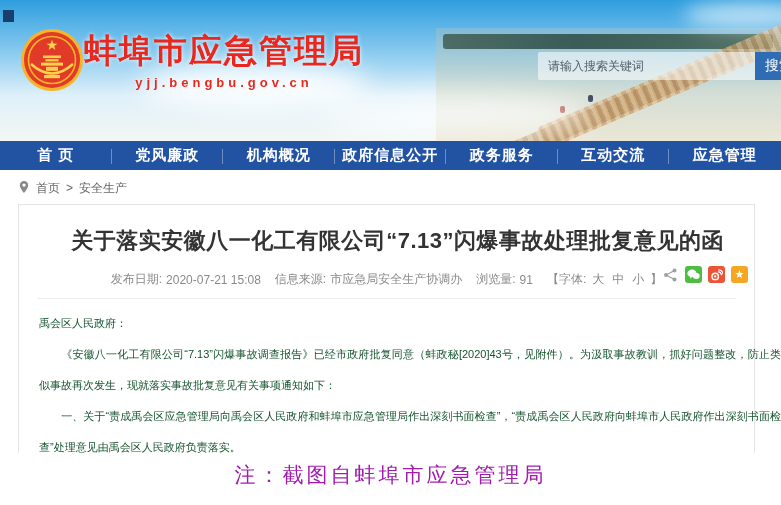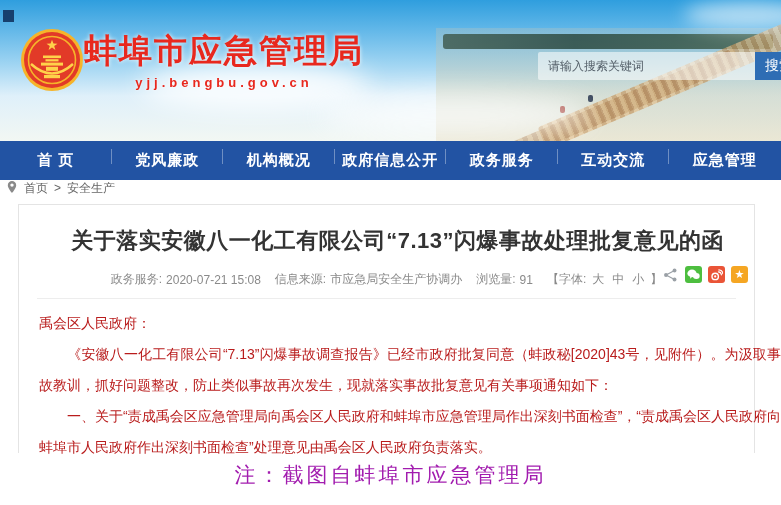--- a/index.html
+++ b/index.html
@@ -40,49 +40,49 @@
   .search-bar { position:absolute; left:538px; top:52px; height:28px; display:flex; z-index:6; }
   .search-input { width:217px; height:28px; border:none; outline:none; background:rgba(255,255,255,.55);
                   font-size:12px; color:#333; padding:0 10px; border-radius:2px 0 0 2px;
                   font-family:"Liberation Sans", sans-serif; }
   .search-input::placeholder { color:#55606a; }
   .search-button { width:48px; height:28px; border:none; background:#2e6db4; color:#fff; font-size:14px;
                    border-radius:0 2px 2px 0; cursor:pointer; white-space:nowrap; overflow:hidden;
                    font-family:"Liberation Sans", sans-serif; }
 
   
-  .nav { position:absolute; left:0; top:141px; width:781px; height:39px; background:#2253a3; display:flex;text-align:right; }
+  .nav { position:absolute; left:0; top:141px; width:781px; height:29px; background:#2253a3; display:flex;text-align:right; }
   .nav-item { flex:0 0 111.5px; display:flex; align-items:center; justify-content:center; position:relative;
               color:#fff; font-size:15px; font-weight:bold; cursor:pointer; letter-spacing:1px; }
   .nav-item:not(:last-child)::after { content:""; position:absolute; right:0; top:8px; width:1px; height:15px;
               background:rgba(255,255,255,.35); }
 
   
-  .breadcrumb { position:absolute; left:6px; top:179px; height:18px; display:flex; align-items:center;
+  .breadcrumb { position:absolute; left:18px; top:179px; height:18px; display:flex; align-items:center;
                 gap:6px; font-size:12px; color:#666;justify-content:center; }
   .breadcrumb a { color:#666; text-decoration:none; cursor:pointer; }
 
   
   .card { position:absolute; left:18px; top:204px; width:737px; height:249px; background:#fff;
           border:1px solid #e4e4e4; border-bottom:none; }
   .card-title { margin:21px 30px 0; text-align:right; font-size:22px; font-weight:bold; color:#333;
                 letter-spacing:.5px; }
   .meta-row { margin-top:15px; display:flex; justify-content:center; align-items:center; gap:14px;
               font-size:12px; color:#8a8a8a; }
   .meta-seg { display:inline-flex; gap:4px; align-items:center; }
   .fs-opt { margin:0 2px; cursor:pointer; }
   .share-row { position:absolute; top:61px; right:6px; display:flex; gap:6px; align-items:center; }
   .share-plain { width:16px; height:17px; display:flex; align-items:center; cursor:pointer; }
   .share-badge { width:17px; height:17px; border-radius:3px; display:flex; align-items:center;
                  justify-content:center; cursor:pointer; }
   .wechat { background:#4dbe3f; }
   .weibo  { background:#ea5437; }
   .fav    { background:#f5a623; color:#fff; font-size:11px; line-height:17px; }
   .divider { margin:10px 18px 0; border-top:1px solid #ededed; }
-  .body { margin:9px 0 0 20px; width:742px; font-size:14px; color:#b91c1c; line-height:31px;
+  .body { margin:9px 0 0 20px; width:742px; font-size:11px; color:#14532d; line-height:31px;
           text-align:justify; }
   .body p { margin:0; }
 
   
   .caption { position:absolute; left:0; top:461px; width:781px; text-align:center;
              font-family:"Liberation Serif", serif; font-size:21px; color:#a21caf; letter-spacing:3px; }
 </style>
 </head>
 <body>
 
@@ -146,21 +146,21 @@
     <a>首页</a>
     <span>&gt;</span>
     <a>安全生产</a>
   </div>
 
   <div class="card">
     <div class="card-title">关于落实安徽八一化工有限公司“7.13”闪爆事故处理批复意见的函</div>
 
     <div class="meta-row">
       <span class="meta-seg">
-        <span>政务服务:</span>
+        <span>发布日期:</span>
         <span>2020-07-21 15:08</span>
       </span>
       <span class="meta-seg">
         <span>信息来源:</span>
         <span>市应急局安全生产协调办</span>
       </span>
       <span class="meta-seg">
         <span>浏览量:</span>
         <span>91</span>
       </span>

